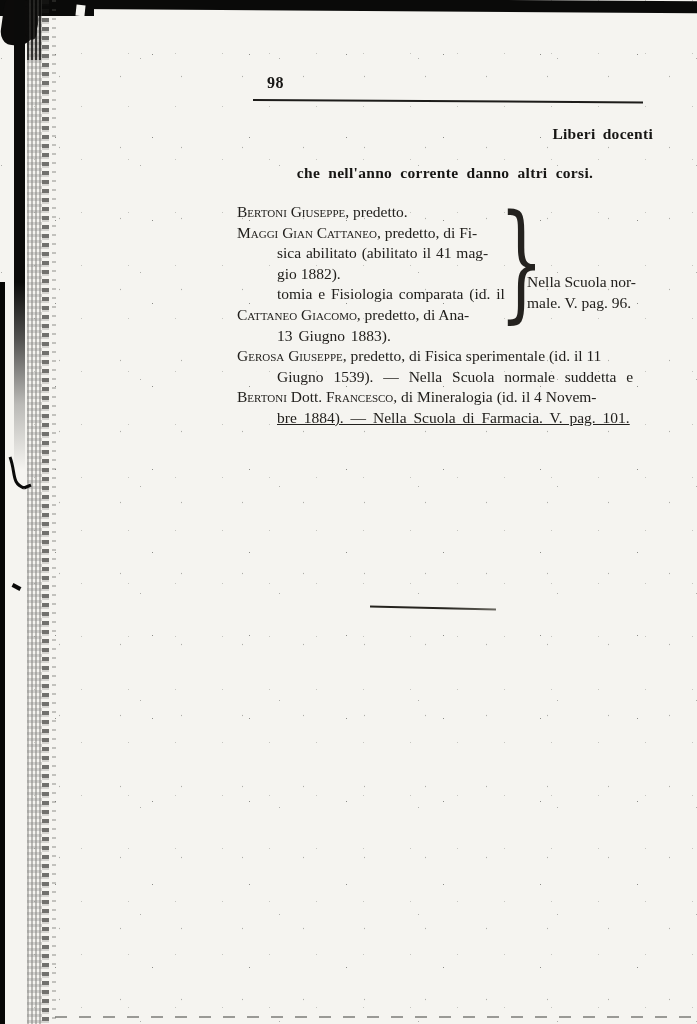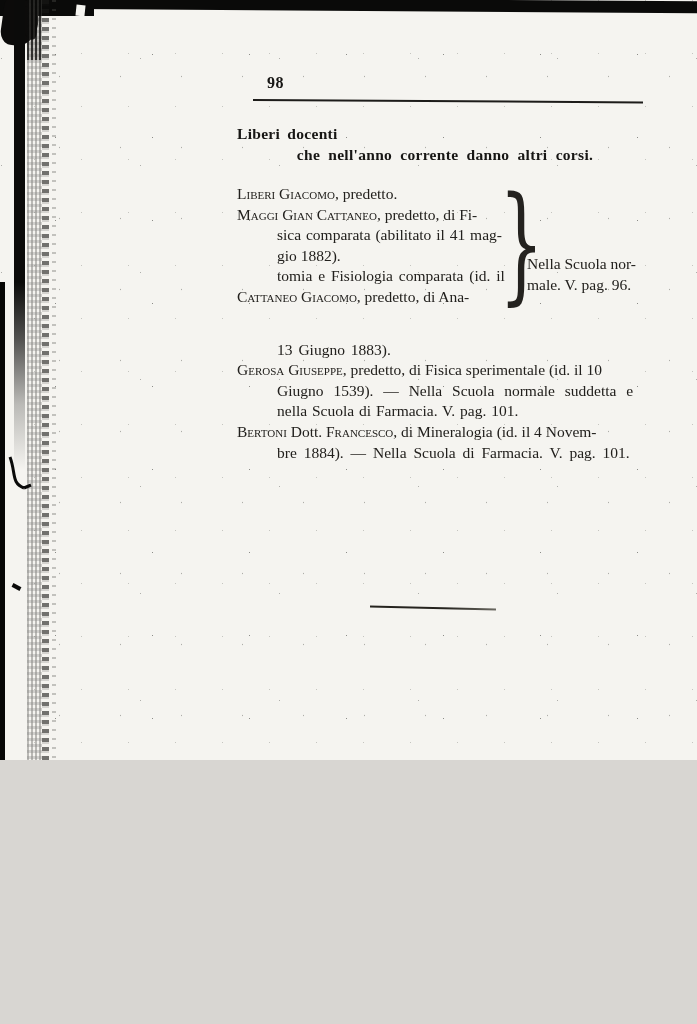--- a/index.html
+++ b/index.html
@@ -1,18 +1,18 @@
 <!DOCTYPE html>
 <html><head>
 <meta charset="utf-8">
 <style>
   html,body{margin:0;padding:0;}
   body{background:#d8d6d2;font-family:"Liberation Serif", serif;}
   .page{
-    position:relative;width:697px;height:760px;overflow:hidden;
+    position:relative;width:697px;height:1024px;overflow:hidden;
     background:#f5f4f0;color:#22201d;
   }
   
   .noise{
     position:absolute;inset:0;pointer-events:none;opacity:.75;
     background-image:
       radial-gradient(rgba(70,70,66,.8) .6px, transparent 1px),
       radial-gradient(rgba(110,110,104,.7) .5px, transparent .9px),
       radial-gradient(rgba(60,60,58,.5) .5px, transparent 1px),
       radial-gradient(rgba(140,140,132,.6) .4px, transparent .8px);
@@ -38,22 +38,22 @@
     background:repeating-linear-gradient(to bottom, rgba(90,90,85,.55) 0 2px, transparent 2px 9px);}
   .edge-band{position:absolute;left:0;top:282px;width:5px;height:742px;background:#070706;}
   .hook-mark{position:absolute;left:7px;top:455px;}
   .tick-mark{position:absolute;left:12px;top:585px;width:9px;height:4px;background:#0a0a09;transform:rotate(28deg);}
   .bottom-edge{position:absolute;left:55px;right:0;top:1016px;height:2px;opacity:.8;
     background:repeating-linear-gradient(to right, rgba(70,70,66,.65) 0 12px, transparent 12px 24px);}
   
   .content{position:absolute;left:237px;top:0;width:416px;font-size:15.5px;}
   .page-number{margin:74px 0 0 30px;font-weight:bold;font-size:16px;color:#171614;letter-spacing:.5px;}
   .head-rule{margin:7px 0 0 16px;width:390px;height:2px;background:#1d1c1a;transform:rotate(.35deg);transform-origin:left;}
-  .doc-title{margin-top:24px;text-align:left;font-weight:bold;font-size:15.5px;color:#171614;word-spacing:3px;letter-spacing:.3px;}
-  .doc-subtitle{margin-top:3px;text-align:center;font-weight:bold;font-size:15.5px;color:#171614;word-spacing:4px;letter-spacing:.3px;}
+  .doc-title{margin-top:24px;text-align:right;font-weight:bold;font-size:15.5px;color:#171614;word-spacing:3px;letter-spacing:.3px;}
+  .doc-subtitle{margin-top:21px;text-align:center;font-weight:bold;font-size:15.5px;color:#171614;word-spacing:4px;letter-spacing:.3px;}
   .entries{margin-top:20px;}
   .line{height:20.6px;line-height:20.6px;white-space:nowrap;}
   .ind{padding-left:40px;}
   .seg-smallcaps{font-variant:small-caps;}
   .seg-italic{}
   .entry-group{position:relative;}
   .brace{
     position:absolute;left:262px;top:3px;height:122px;width:30px;overflow:visible;
     font-family:"DejaVu Serif", serif;font-size:128px;line-height:112px;
     transform:scaleX(.55);transform-origin:left center;color:#24221f;font-weight:normal;
@@ -89,45 +89,44 @@
   <div class="content">
     <div class="page-number">98</div>
     <div class="head-rule"></div>
     <div class="doc-title">Liberi docenti</div>
     <div class="doc-subtitle">che nell'anno corrente danno altri corsi.</div>
 
     <div class="entries">
       <div class="entry-group">
         <div id="group-lines">
             <div>
-              <div class="line"><span class="seg-smallcaps">Liberi Giacomo</span><span class="seg-normal">, predetto.</span></div>
+              <div class="line"><span class="seg-smallcaps">Bertoni Giuseppe</span><span class="seg-normal">, predetto.</span></div>
             </div>
             <div>
               <div class="line"><span class="seg-smallcaps">Maggi Gian Cattaneo</span><span class="seg-normal">, predetto, </span><span class="seg-italic">di Fi-</span></div>
-              <div class="line ind" style="word-spacing: 1px;"><span class="seg-italic">sica comparata </span><span class="seg-normal">(abilitato il 41 mag-</span></div>
+              <div class="line ind" style="word-spacing: 1px;"><span class="seg-italic">sica abilitato </span><span class="seg-normal">(abilitato il 41 mag-</span></div>
               <div class="line ind"><span class="seg-normal">gio 1882).</span></div>
             </div>
             <div>
               <div class="line ind" style="word-spacing: 2px;"><span class="seg-italic">tomia e Fisiologia comparata </span><span class="seg-normal">(id. il</span></div>
               <div class="line"><span class="seg-smallcaps">Cattaneo Giacomo</span><span class="seg-normal">, predetto, </span><span class="seg-italic">di Ana-</span></div>
-              <div class="line ind" style="word-spacing: 2px; margin-top: 32px;"><span class="seg-normal">13 Giugno 1883).</span></div>
+              <div class="line ind" style="word-spacing: 2px;"><span class="seg-normal">13 Giugno 1883).</span></div>
             </div>
           </div>
         <div class="brace">}</div>
         <div class="group-label">Nella Scuola nor-
 male. V. pag. 96.</div>
       </div>
       <div id="bottom-entries">
           <div>
-            <div class="line"><span class="seg-smallcaps">Gerosa Giuseppe</span><span class="seg-normal">, predetto, </span><span class="seg-italic">di Fisica sperimentale </span><span class="seg-normal">(id. il 10</span></div>
+            <div class="line"><span class="seg-smallcaps">Gerosa Giuseppe</span><span class="seg-normal">, predetto, </span><span class="seg-italic">di Fisica sperimentale </span><span class="seg-normal">(id. il 11</span></div>
             <div class="line ind" style="word-spacing: 6px;"><span class="seg-normal">Giugno 1539). — Nella Scuola normale suddetta e</span></div>
-            <div class="line ind" style="word-spacing: 1px;"><span class="seg-normal">nella Scuola di Farmacia. V. pag. 101.</span></div>
           </div>
           <div>
             <div class="line"><span class="seg-smallcaps">Bertoni </span><span class="seg-normal">Dott. </span><span class="seg-smallcaps">Francesco</span><span class="seg-normal">, </span><span class="seg-italic">di Mineralogia </span><span class="seg-normal">(id. il 4 Novem-</span></div>
-            <div class="line ind" style="word-spacing: 3px;"><span class="seg-normal">bre 1884). — Nella Scuola di Farmacia. V. pag. 101.</span></div>
+            <div class="line ind" style="word-spacing: 3px; text-decoration: underline;"><span class="seg-normal">bre 1884). — Nella Scuola di Farmacia. V. pag. 101.</span></div>
           </div>
         </div>
     </div>
   </div>
 
   <div class="separator-rule"></div>
 </div>
 
 </body></html>

